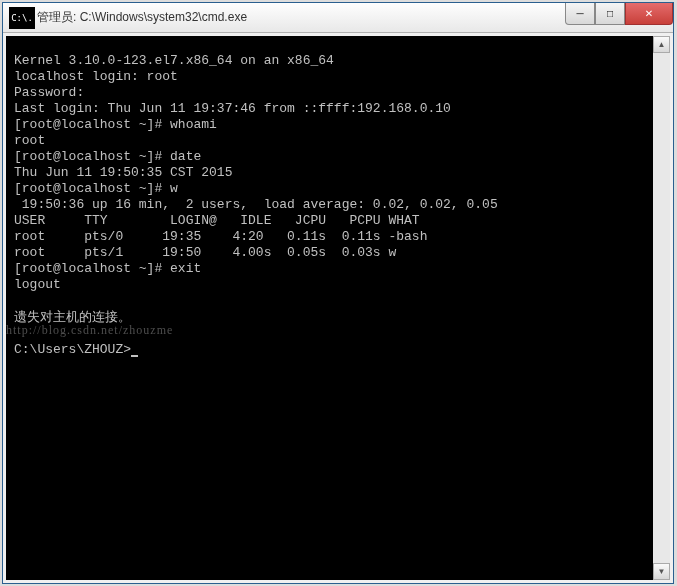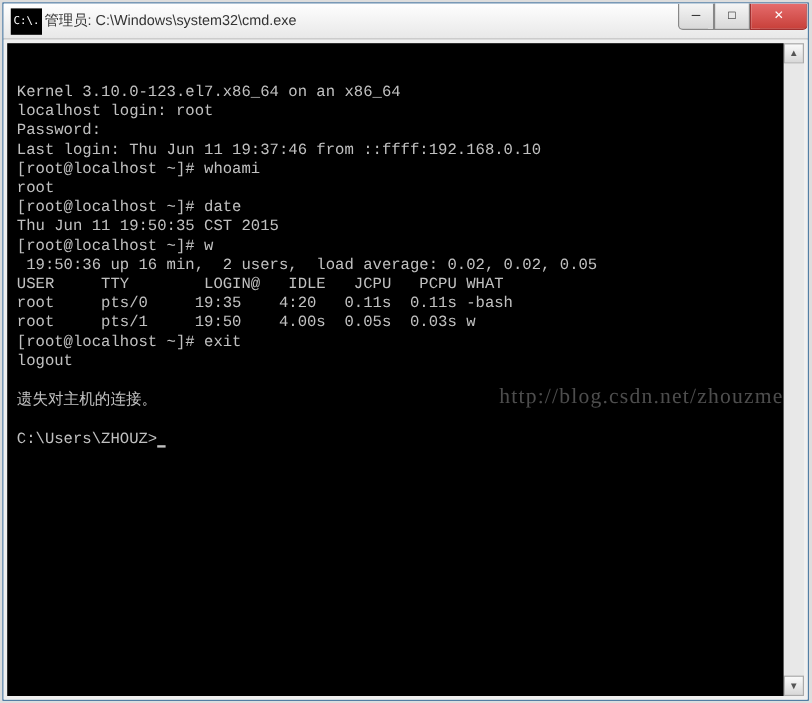--- a/index.html
+++ b/index.html
@@ -7,26 +7,26 @@
 .window { width:672px; height:582px; margin:2px; border:1px solid #2a5f8f; background:#fff; display:flex; flex-direction:column; position:relative; }
 .titlebar { height:30px; background:linear-gradient(to bottom,#fefefe,#e8e8e8); display:flex; align-items:center; border-bottom:1px solid #b0b0b0; }
 .icon-box { width:26px; height:22px; margin-left:6px; background:#000; display:flex; align-items:center; justify-content:center; }
 .icon-txt { color:#fff; font-size:9px; font-family:monospace; }
 .title-text { margin-left:2px; font-size:12px; color:#333; flex:1; }
 .win-btns { display:flex; height:22px; margin-top:-8px; }
 .win-btn { width:30px; height:22px; display:flex; align-items:center; justify-content:center; border:1px solid #888; border-top:none; background:linear-gradient(to bottom,#f5f5f5,#d8d8d8); font-size:10px; }
 .win-btn.close { width:48px; background:linear-gradient(to bottom,#e56c6c,#c8403a); color:#fff; border-color:#a03030; border-bottom-right-radius:4px; }
 .win-btn.min { border-bottom-left-radius:4px; }
 .client { flex:1; display:flex; background:#f0f0f0; padding:3px; }
-.terminal { flex:1; background:#000; color:#c0c0c0; font-family:"NSimSun","SimSun","Courier New",monospace; font-size:13px; line-height:16px; padding:17px 8px; white-space:pre; overflow:hidden; position:relative; }
+.terminal { flex:1; background:#000; color:#c0c0c0; font-family:"NSimSun","SimSun","Courier New",monospace; font-size:13px; line-height:16px; padding:1px 8px; white-space:pre; overflow:hidden; position:relative; }
 .scrollbar { width:17px; background:#efefef; display:flex; flex-direction:column; }
 .sb-btn { height:17px; background:linear-gradient(to bottom,#fafafa,#d8d8d8); border:1px solid #aaa; display:flex; align-items:center; justify-content:center; font-size:8px; color:#555; }
 .sb-track { flex:1; background:#e8e8e8; }
 .cursor { display:inline-block; width:7px; height:2px; background:#c0c0c0; vertical-align:bottom; margin-bottom:1px; }
-.watermark { position:absolute; top:286px; left:0; right:0; text-align:right; color:rgba(140,140,140,0.55); font-family:"SimSun",serif; font-size:18px; letter-spacing:1px; pointer-events:none; }
+.watermark { position:absolute; top:286px; left:0; right:0; text-align:left; color:rgba(140,140,140,0.55); font-family:"SimSun",serif; font-size:12px; letter-spacing:1px; pointer-events:none; }
 .lost { font-family:"SimSun","Microsoft YaHei",sans-serif; }
 </style>
 </head>
 <body>
 
 <div class="window">
   <div class="titlebar">
     <div class="icon-box">
       <span class="icon-txt">C:\.</span>
     </div>

